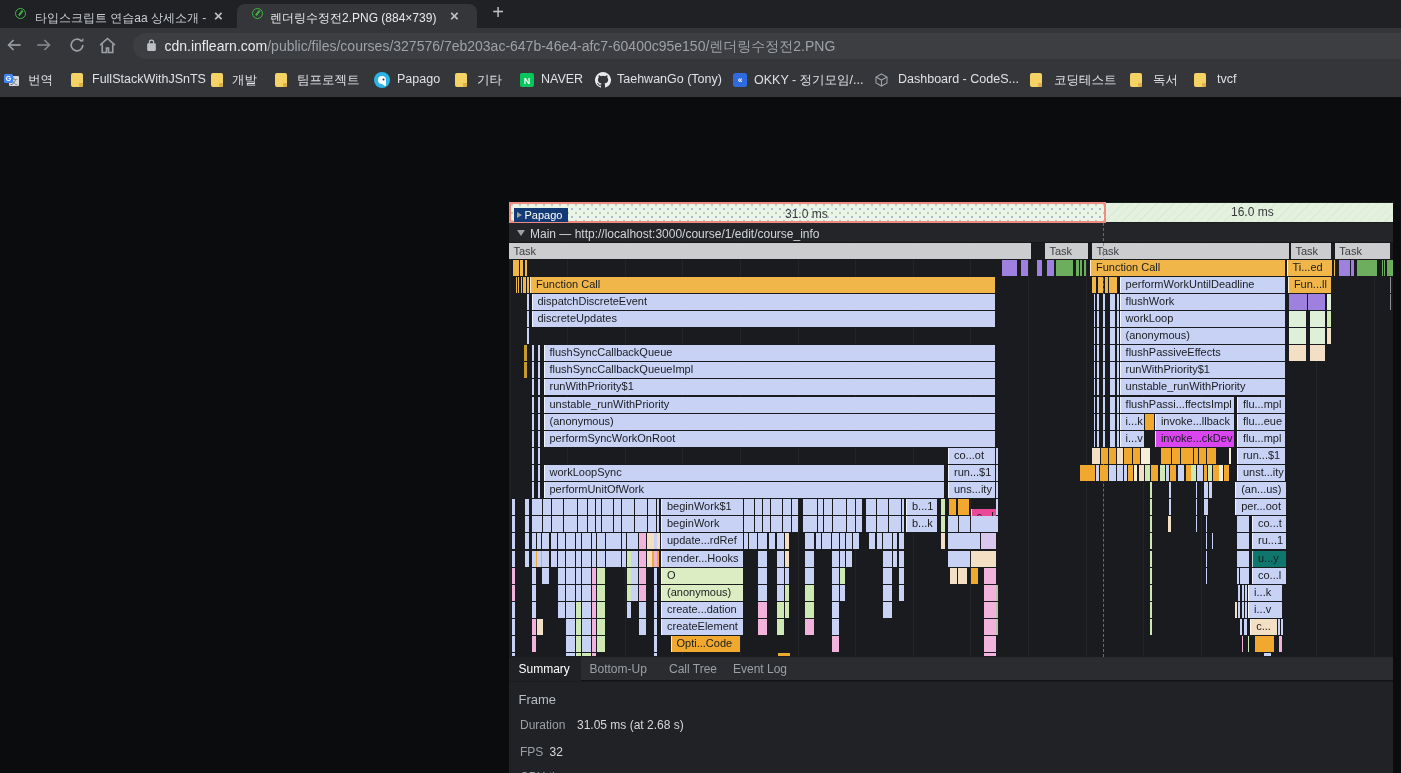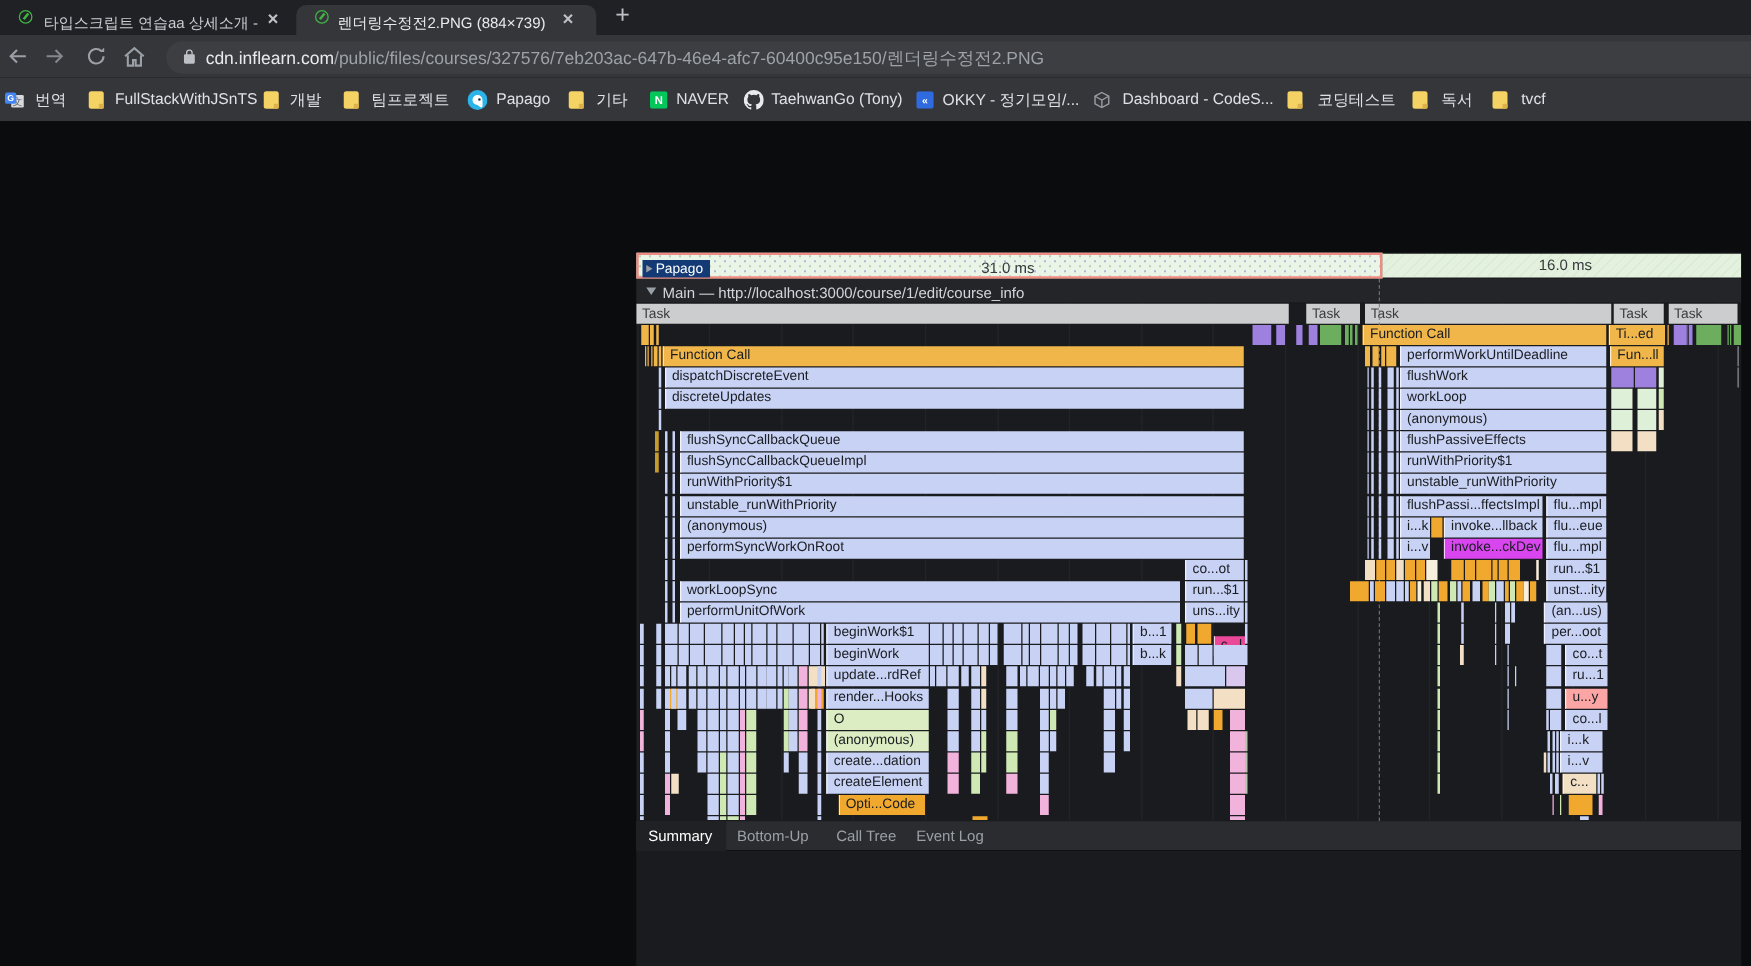--- a/index.html
+++ b/index.html
@@ -432,21 +432,21 @@
 <div class="b" style="left:687px;top:314.2px;width:1px;height:16px;background:#C8D2F4"></div>
 <div class="b" style="left:697px;top:314.2px;width:1px;height:16px;background:#C8D2F4"></div>
 <div class="b" style="left:727.5px;top:314.2px;width:12.9px;height:16px;background:#C8D2F4"></div>
 <div class="lb" style="left:743px;top:314.2px;width:33.6px;height:16px;background:#C8D2F4">co...t</div>
 <div class="b" style="left:697px;top:331.4px;width:1px;height:16px;background:#C8D2F4"></div>
 <div class="b" style="left:703px;top:331.4px;width:1px;height:16px;background:#C8D2F4"></div>
 <div class="b" style="left:727.5px;top:331.4px;width:12.9px;height:16px;background:#C8D2F4"></div>
 <div class="lb" style="left:743px;top:331.4px;width:33.6px;height:16px;background:#C8D2F4">ru...1</div>
 <div class="b" style="left:697px;top:348.5px;width:1px;height:16px;background:#C8D2F4"></div>
 <div class="b" style="left:727.5px;top:348.5px;width:12.9px;height:16px;background:#C8D2F4"></div>
-<div class="lb" style="left:743px;top:348.5px;width:33.6px;height:16px;background:#fca5a5">u...y</div>
+<div class="lb" style="left:743px;top:348.5px;width:33.6px;height:16px;background:#0f766e">u...y</div>
 <div class="b" style="left:697px;top:365.6px;width:1px;height:16px;background:#C8D2F4"></div>
 <div class="b" style="left:728px;top:365.6px;width:1.5px;height:16px;background:#C8D2F4"></div>
 <div class="b" style="left:731px;top:365.6px;width:9.4px;height:16px;background:#C8D2F4"></div>
 <div class="lb" style="left:743px;top:365.6px;width:33.6px;height:16px;background:#C8D2F4">co...l</div>
 <div class="b" style="left:729.3px;top:382.7px;width:1.7px;height:16px;background:#C8D2F4"></div>
 <div class="b" style="left:733px;top:382.7px;width:2px;height:16px;background:#C8D2F4"></div>
 <div class="b" style="left:736px;top:382.7px;width:1.8px;height:16px;background:#C8D2F4"></div>
 <div class="lb" style="left:739.1px;top:382.7px;width:34.2px;height:16px;background:#C8D2F4">i...k</div>
 <div class="b" style="left:726px;top:399.8px;width:2px;height:16px;background:#F3DFC3"></div>
 <div class="b" style="left:729.3px;top:399.8px;width:1.7px;height:16px;background:#C8D2F4"></div>
@@ -730,14 +730,22 @@
 <div class="b" style="left:699.3px;top:262.9px;width:3.5px;height:16px;background:#CFE9B4"></div>
 <div class="b" style="left:704.2px;top:262.9px;width:5.4px;height:16px;background:#F0A82F"></div>
 <div class="b" style="left:710.3px;top:262.9px;width:3.5px;height:16px;background:#F6EFDC"></div>
 <div class="b" style="left:714.6px;top:262.9px;width:5.5px;height:16px;background:#F0A82F"></div>
       <div id="sumbar">
         <div id="sumtab">Summary</div>
         <div class="stab" style="left:80.5px">Bottom-Up</div>
         <div class="stab" style="left:160px">Call Tree</div>
         <div class="stab" style="left:224px">Event Log</div>
       </div>
+      <div id="sumcontent">
+        <div class="h">Frame</div>
+        <div class="k" style="left:11px;top:36.5px">Duration</div>
+        <div class="v" style="left:68px;top:36.5px">31.05 ms (at 2.68 s)</div>
+        <div class="k" style="left:11px;top:63.5px">FPS</div>
+        <div class="v" style="left:40.5px;top:63.5px">32</div>
+        <div class="k" style="left:11px;top:88px">CPU time</div>
+      </div>
     </div>
   </div>
 </div>
 </body></html>

